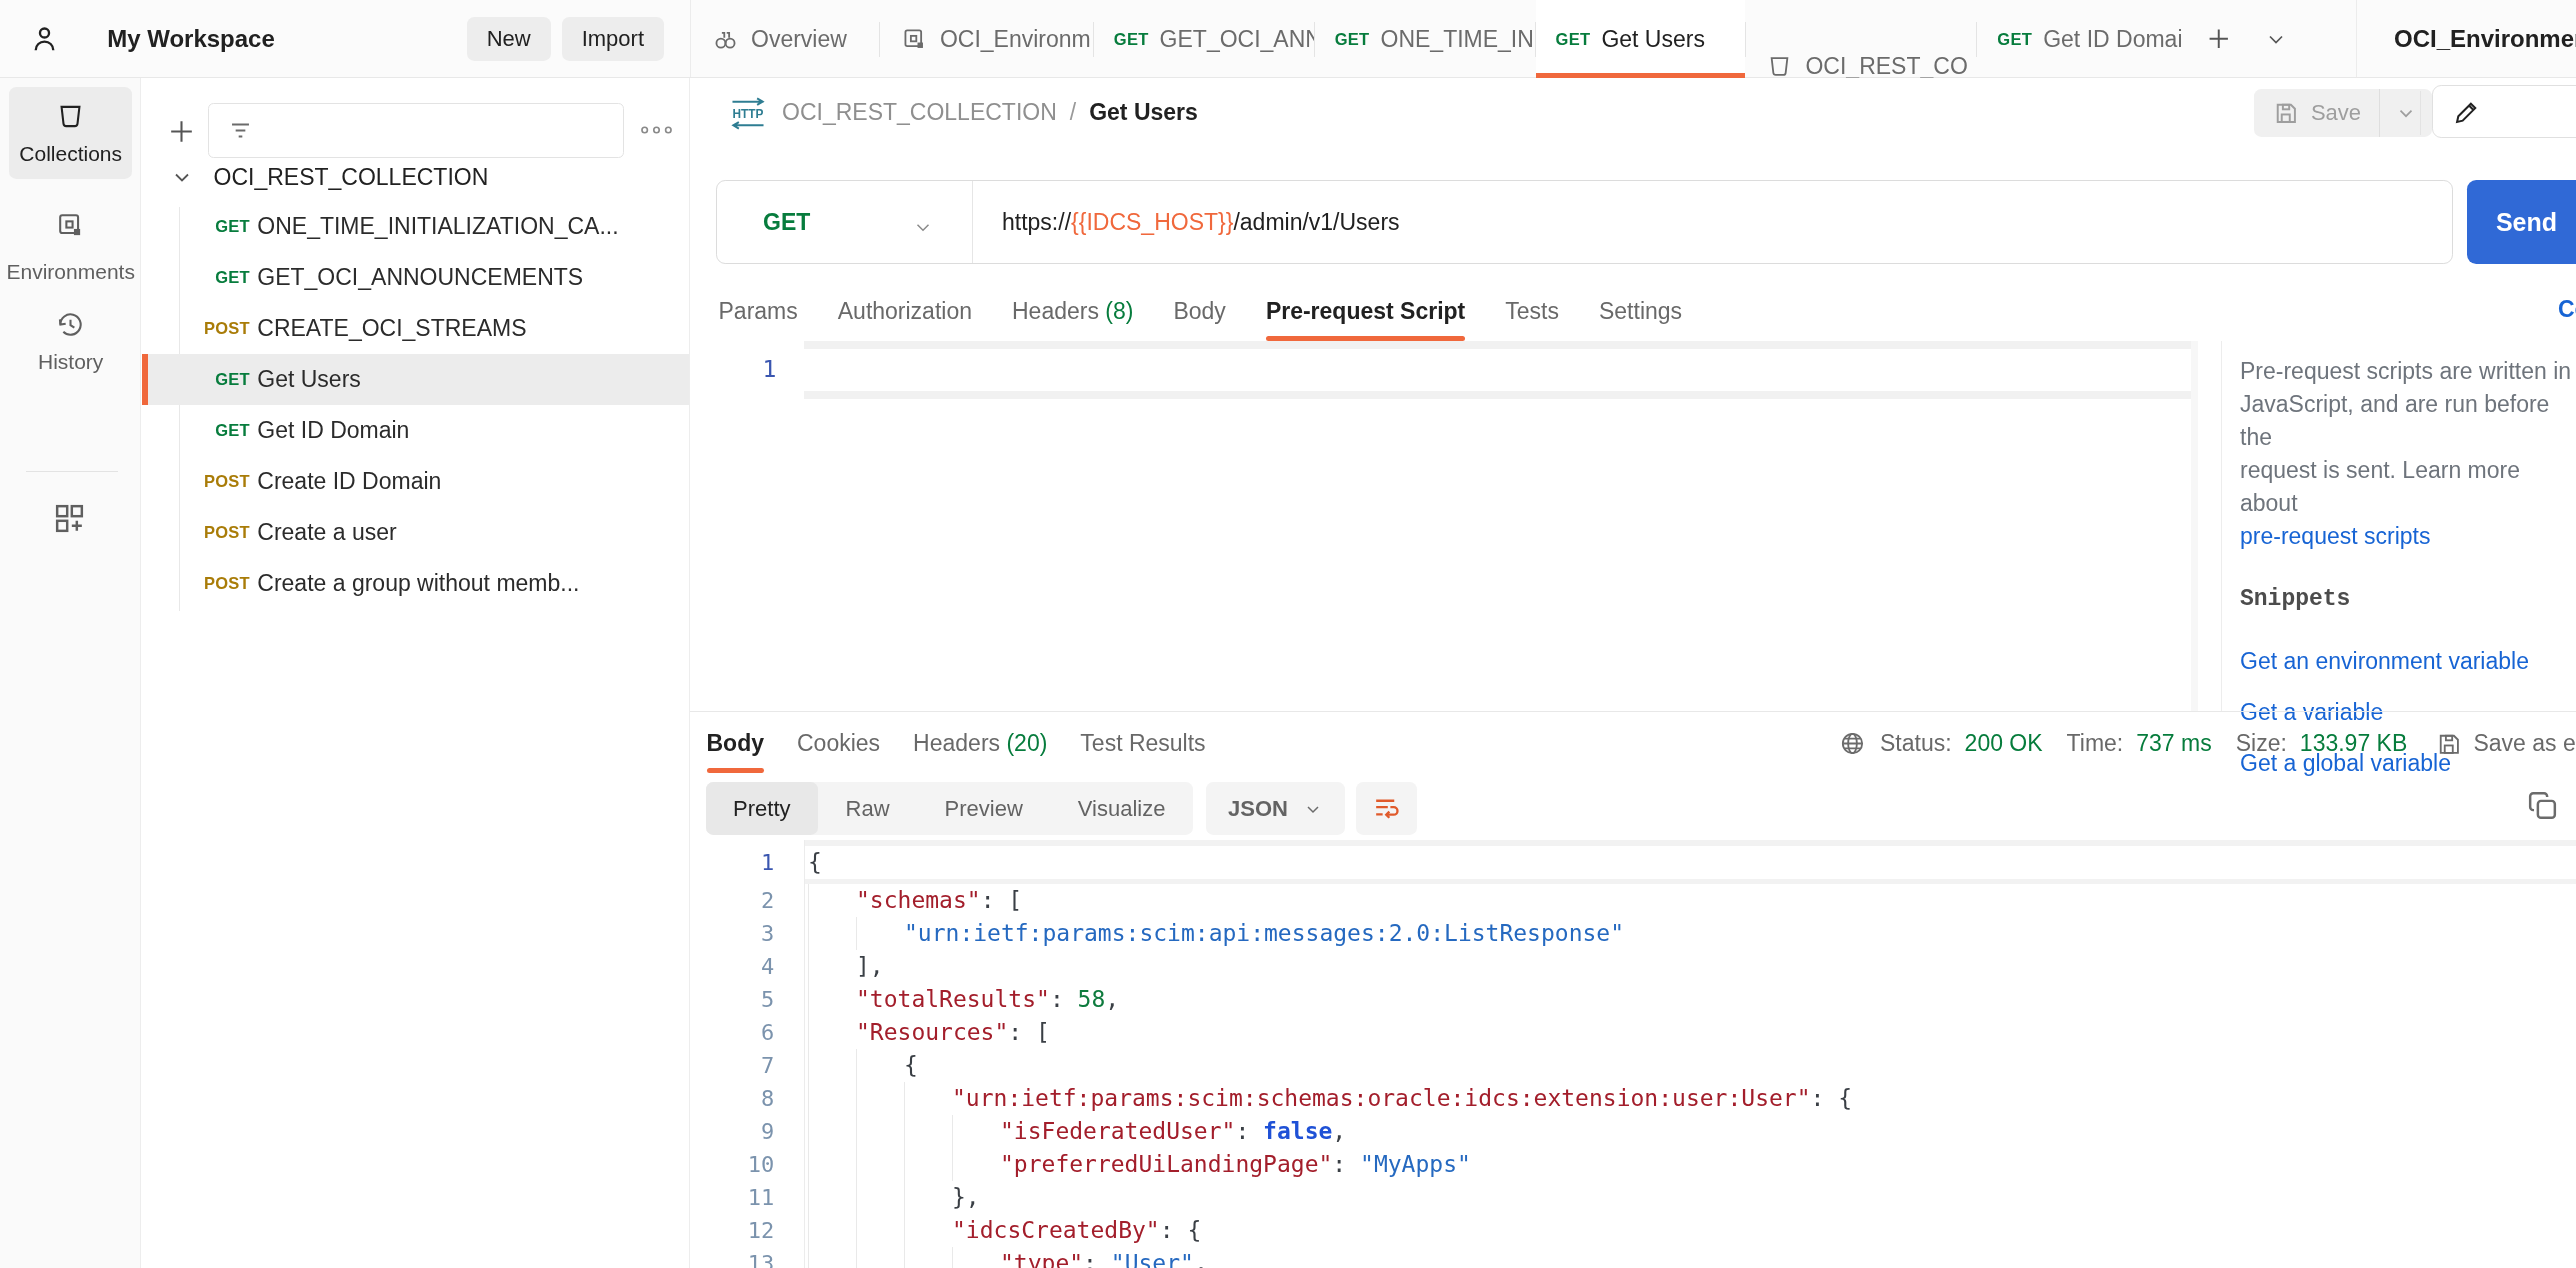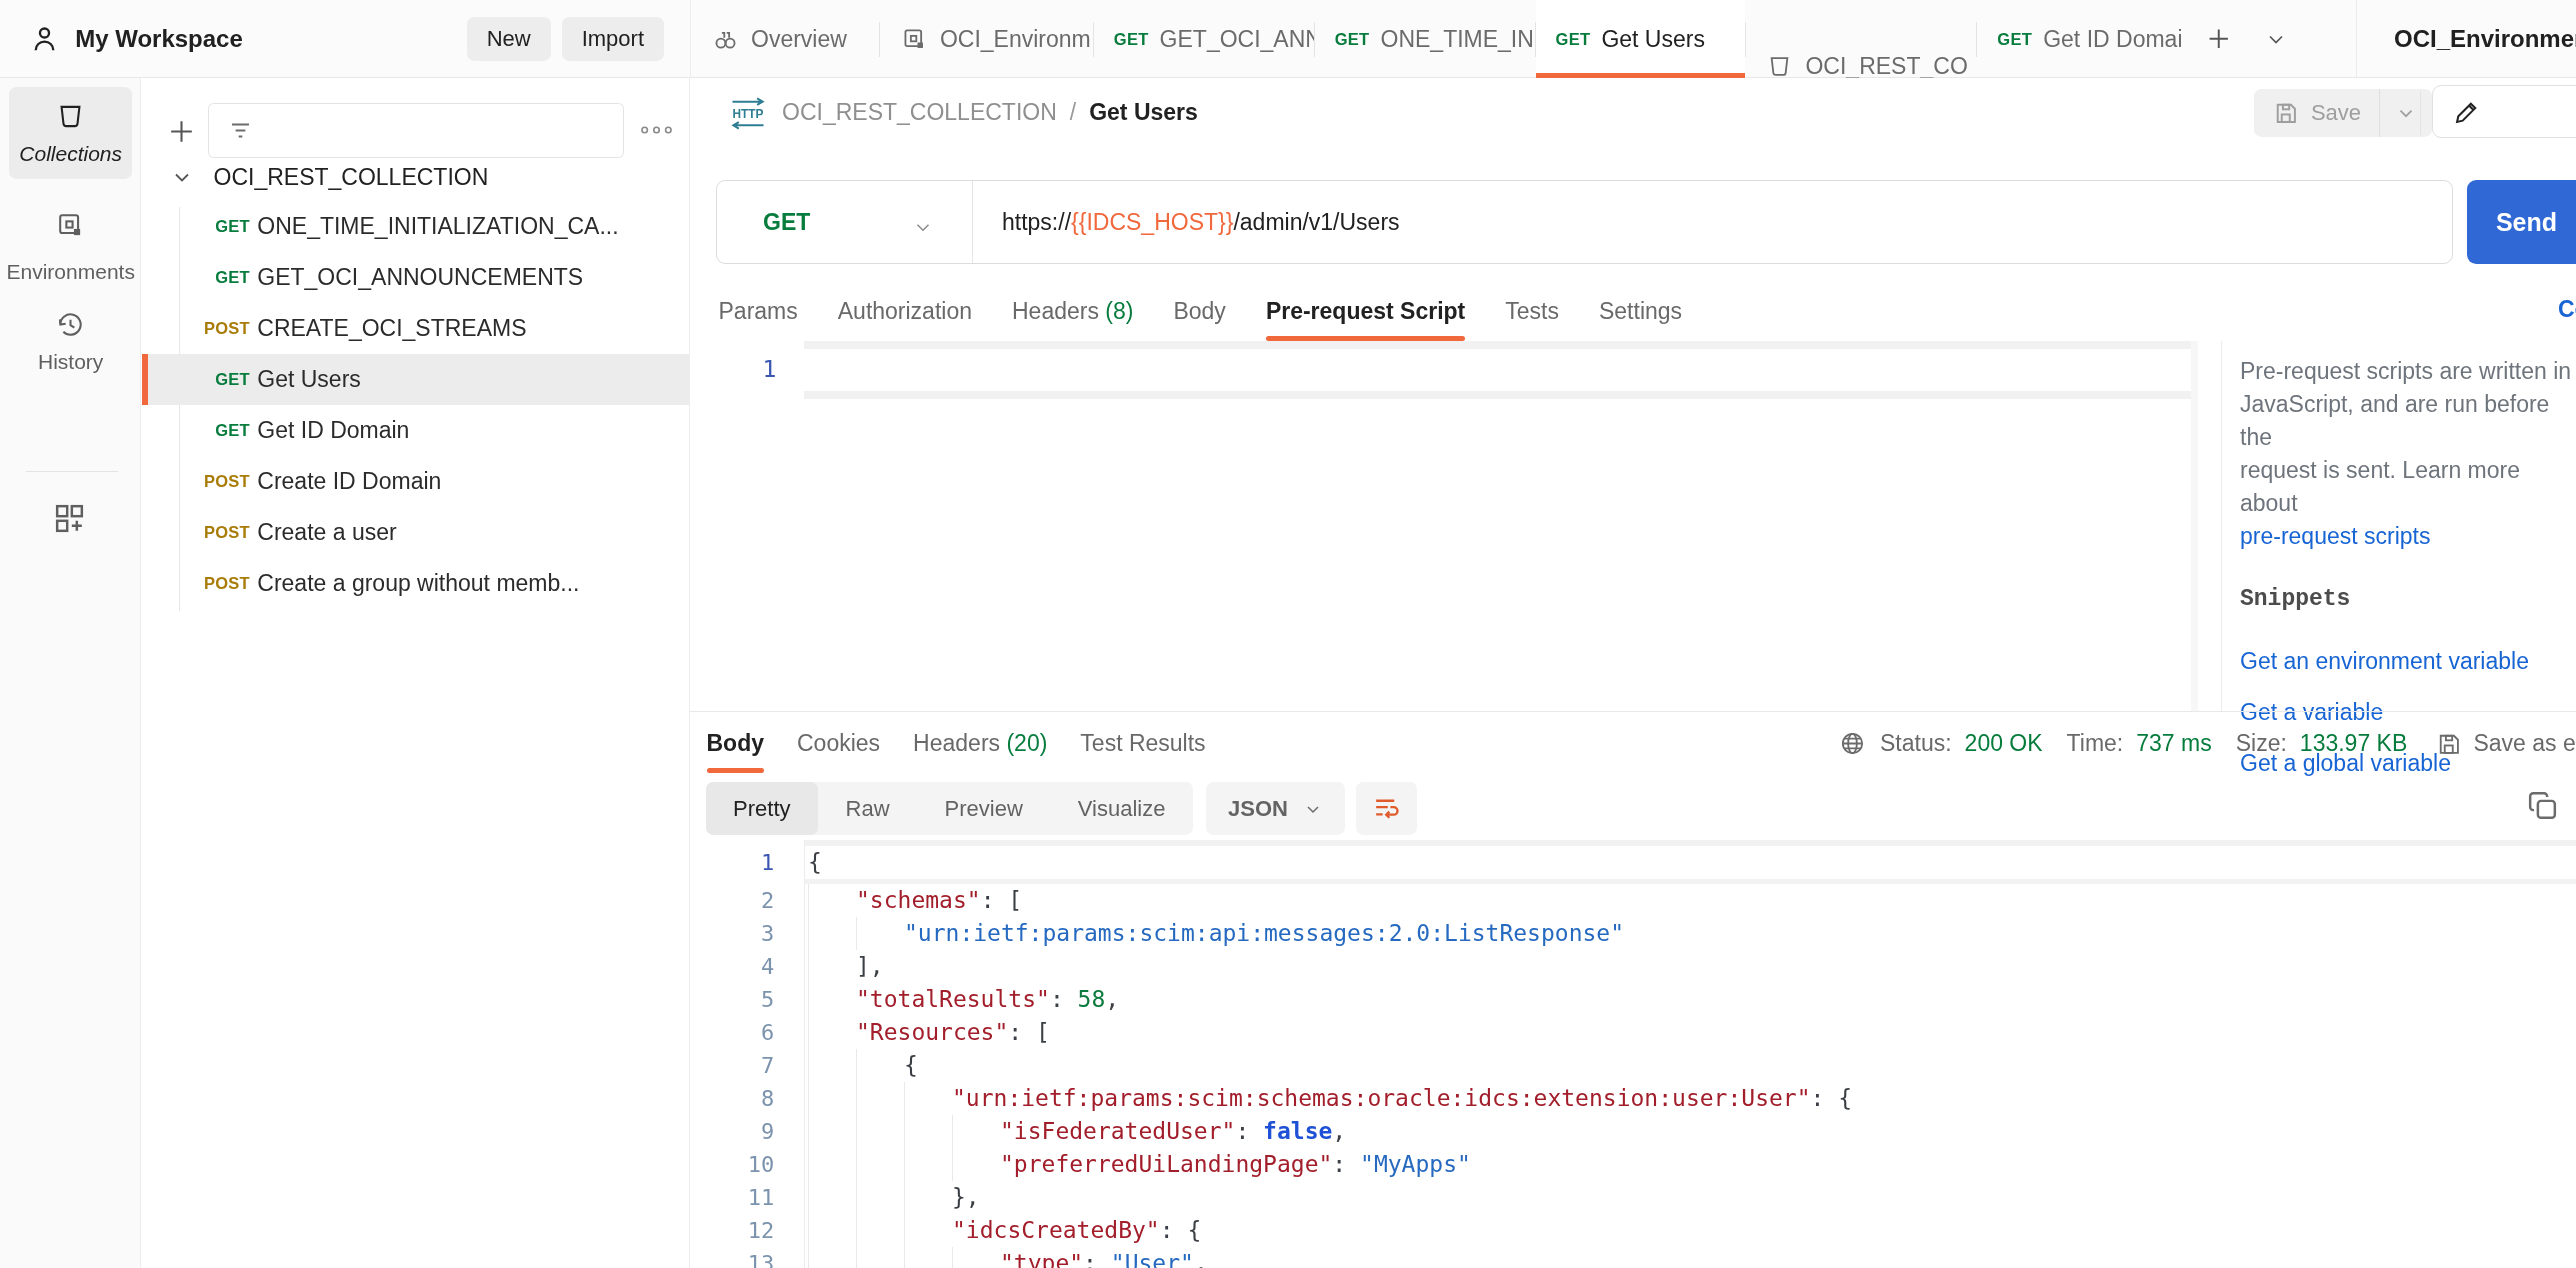--- a/index.html
+++ b/index.html
@@ -2,21 +2,21 @@
 <html style="font-size:14.7px"><head>
 <meta charset="utf-8">
 <style>
   * { margin:0; padding:0; box-sizing:border-box; }
   html,body { width:2576px; height:1269px; overflow:hidden; }
   body { font-family:"Liberation Sans", sans-serif; background:#fff; color:#212121; position:relative; }
   svg { display:block; }
 
   
   #header { position:absolute; left:0; top:0; width:2576px; height:78px; background:#fbfbfb; border-bottom:0.9px solid #e8e8e8; }
-  #hdr-left { position:absolute; left:0; top:0; width:691px; height:77px; border-right:0.9px solid #ececec; display:flex; align-items:center; }
+  #hdr-left { position:absolute; left:0; top:0; width:691px; height:77px; border-right:0.9px solid #ececec; display:flex; align-items:center;gap:32px; }
   #ws-icon { margin-left:27.5px; }
   #ws-title { margin-left:14.7px; font-size:24px; font-weight:600; color:#212121; }
   #hdr-left-btns { position:absolute; right:26px; top:16.5px; display:flex; gap:11px; }
   .hdr-btn { height:44px; padding:0 20px; background:#ededed; border:none; border-radius:7.3px; font-size:22px; color:#212121; font-family:inherit; display:flex; align-items:center; cursor:pointer; }
 
   #tab-strip { position:absolute; left:691px; top:0; height:78px; display:flex; align-items:stretch; }
   .htab { height:78px; display:flex; align-items:center; gap:11px; padding:0 20px; font-size:23px; color:#6b6b6b; white-space:nowrap; overflow:hidden; position:relative; flex:none; cursor:pointer; }
   .htab.active { background:#fff; color:#212121; }
   .htab.active::after { content:""; position:absolute; left:0; right:0; bottom:0; height:5.5px; background:#f0683c; }
   .tab-div { width:0.9px; height:35px; background:#e4e4e4; align-self:center; flex:none; }
@@ -24,21 +24,21 @@
   .m-GET { color:#077c3d; }
   .m-POST { color:#a97c08; }
   .htab .ticon { flex:none; }
   #hdr-newtab { display:flex; align-items:center; gap:31px; padding:0 24px; }
   #env-box { position:absolute; right:0; top:0; width:220px; height:77px; border-left:0.9px solid #ececec; display:flex; align-items:center; justify-content:flex-start; padding-left:37px; background:#fbfbfb; }
   #env-name { font-size:24px; font-weight:600; color:#212121; white-space:nowrap; }
 
   
   #rail { position:absolute; left:0; top:78px; width:141px; height:1191px; background:#fafafa; border-right:0.9px solid #ededed; }
   .rail-item { position:absolute; left:9.2px; width:123px; border-radius:7.3px; display:flex; flex-direction:column; align-items:center; gap:9.2px; padding:13px 0; color:#5f5f5f; cursor:pointer; }
-  .rail-item.active { background:#ececec; color:#212121;font-style:italic; }
+  .rail-item.active { background:#ececec; color:#212121; }
   .rail-label { font-size:21px; }
   #rail-div { position:absolute; left:26px; top:393px; width:92px; height:0.9px; background:#e3e3e3; }
   #rail-grid { position:absolute; left:51px; top:422px; cursor:pointer; }
 
   
   #tree { position:absolute; left:142px; top:78px; width:548px; height:1191px; background:#fff; border-right:0.9px solid #ededed; }
   #tree-toolbar { position:absolute; left:0; top:25px; width:100%; height:55px; }
   #tree-plus { position:absolute; left:24px; top:13px; cursor:pointer; }
   #tree-search { position:absolute; left:66px; top:0; width:416px; height:55px; border:0.9px solid #e3e3e3; border-radius:5.5px; background:#fff; display:flex; align-items:center; padding-left:16.5px; }
   #tree-more { position:absolute; left:496px; top:16.5px; cursor:pointer; }

